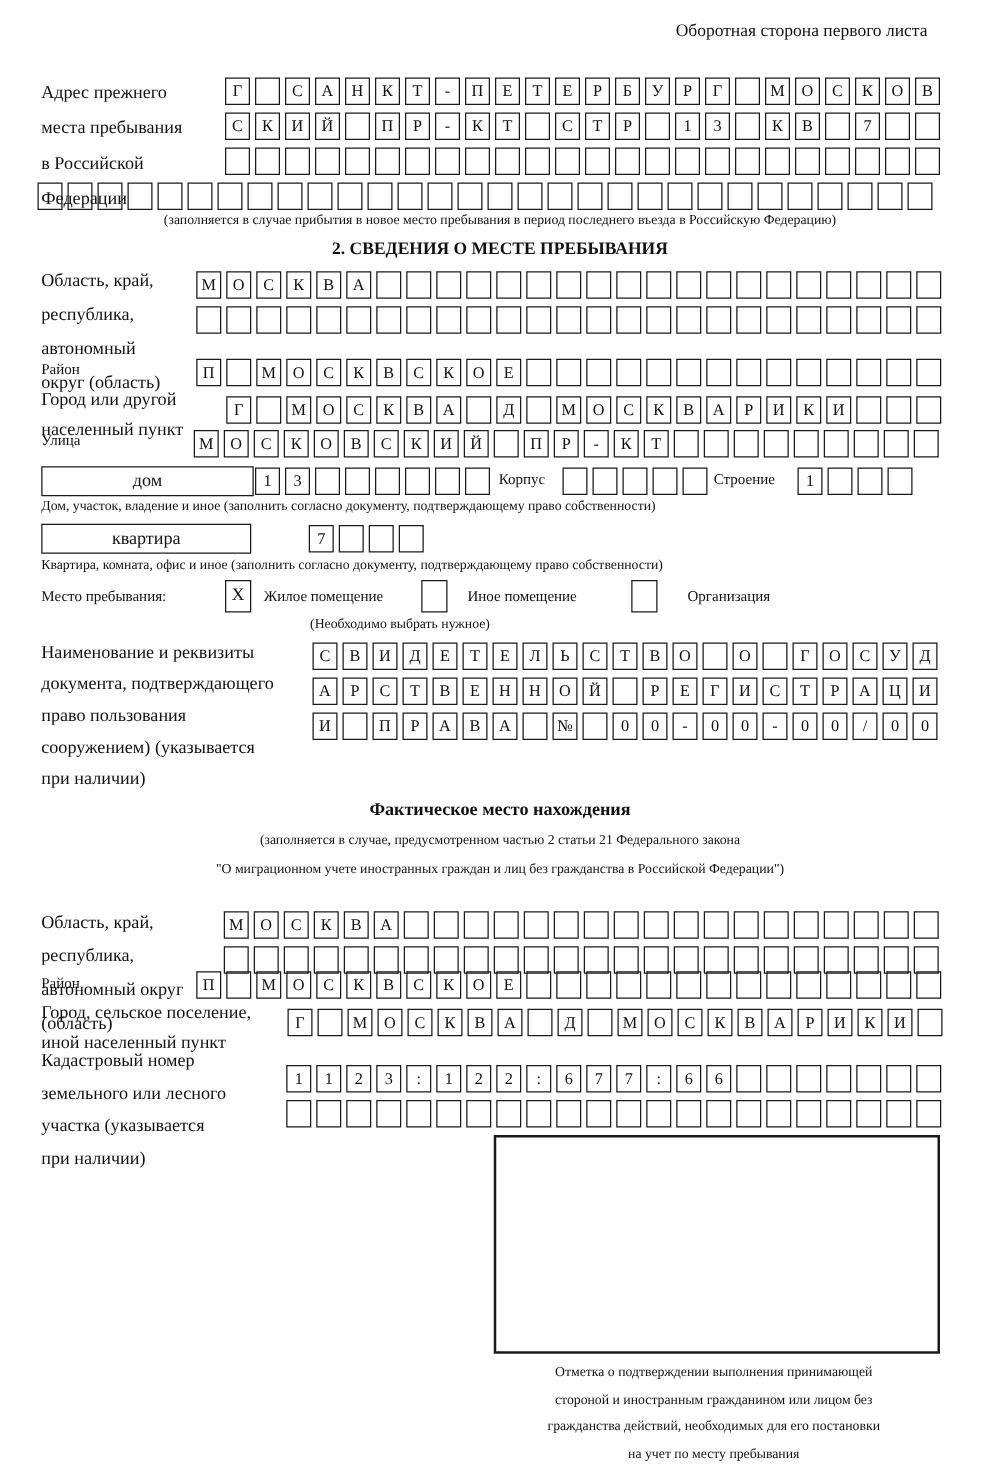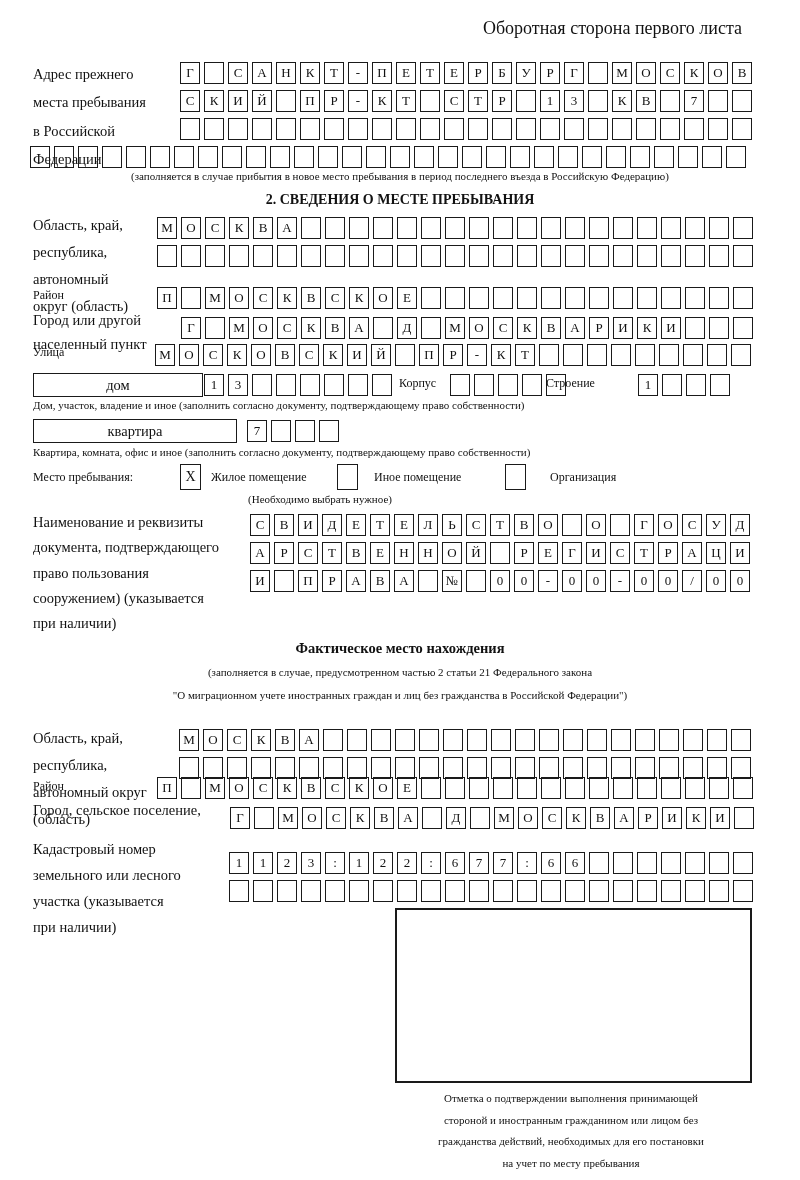--- a/index.html
+++ b/index.html
@@ -16,36 +16,36 @@
   .kadlbl .line{line-height:26px;}
   .prevlbl .line{line-height:28.4px;}
   .note{font-size:11px;}
   .center{text-align:center;}
   .bold{font-weight:bold;}
   .widebox{height:24px;border:1.6px solid #1a1a1a;box-sizing:border-box;display:flex;
            align-items:center;justify-content:center;font-size:14.5px;}
   .chk{width:21px;height:26px;border:1.6px solid #1a1a1a;box-sizing:border-box;display:inline-flex;
        align-items:center;justify-content:center;font-size:14px;}
   .inline-lbl{font-size:12px;white-space:nowrap;}
-  #side-note{top:18px;right:58px;font-size:18px;}
+  #side-note{top:18px;right:58px;font-size:14px;}
   #prev-label{left:33px;top:60px;}
   #prev-r1{left:180px;top:62px;} #prev-r2{left:180px;top:90px;}
   #prev-r3{left:180px;top:118px;} #prev-r4{left:30px;top:146px;}
   #prev-note{left:0;width:800px;top:170px;}
   #sec2-title{left:0;width:800px;top:192px;font-size:14px;}
   #obl1-label{left:33px;top:212px;} #obl1-r1{left:157px;top:217px;} #obl1-r2{left:157px;top:245px;}
   #raion1-label{left:33px;top:288px;} #raion1-r{left:157px;top:287px;}
   #gorod1-label{left:33px;top:309px;} #gorod1-r{left:181px;top:317px;}
   #ulitsa-label{left:33px;top:345px;} #ulitsa-r{left:155px;top:344px;}
   #dom-box{left:33px;top:373px;width:170px;}
   #dom-r{left:204px;top:374px;}
   #korpus-label{left:399px;top:376px;} #korpus-r{left:450px;top:374px;}
-  #stroenie-label{left:546px;top:376px;} #stroenie-r{left:638px;top:374px;}
+  #stroenie-label{left:571px;top:376px;} #stroenie-r{left:638px;top:374px;}
   #dom-note{left:33px;top:399px;}
-  #kv-box{left:33px;top:419px;width:204px;text-align:center;}
+  #kv-box{left:33px;top:419px;width:168px;text-align:center;}
   #kv-r{left:247px;top:420px;}
   #kv-note{left:33px;top:446px;}
   #type-label{left:33px;top:470px;text-align:center;}
   #chk1{left:180px;top:464px;} #opt1{left:211px;top:470px;}
   #chk2{left:337px;top:464px;} #opt2{left:374px;top:470px;}
   #chk3{left:505px;top:464px;} #opt3{left:550px;top:470px;}
   #type-note{left:140px;width:360px;top:493px;}
   #doc-label{left:33px;top:510px;}
   #doc-r1{left:250px;top:514px;} #doc-r2{left:250px;top:542px;} #doc-r3{left:250px;top:570px;}
   #fact-title{left:0;width:800px;top:640px;font-size:14.5px;}
@@ -545,20 +545,21 @@
       <span class="cell"></span>
       <span class="cell"></span>
       <span class="cell"></span>
       <span class="cell"></span>
       <span class="cell"></span>
       <span class="cell"></span>
     </div>
 
   <div id="gorod2-label" class="abs lbl tight">
       <div class="line">Город, сельское поселение,</div>
+      <div class="line">иной населенный пункт</div>
     </div>
   <div id="gorod2-r" class="abs grid">
       <span class="cell">Г</span>
       <span class="cell"></span>
       <span class="cell">М</span>
       <span class="cell">О</span>
       <span class="cell">С</span>
       <span class="cell">К</span>
       <span class="cell">В</span>
       <span class="cell">А</span>

